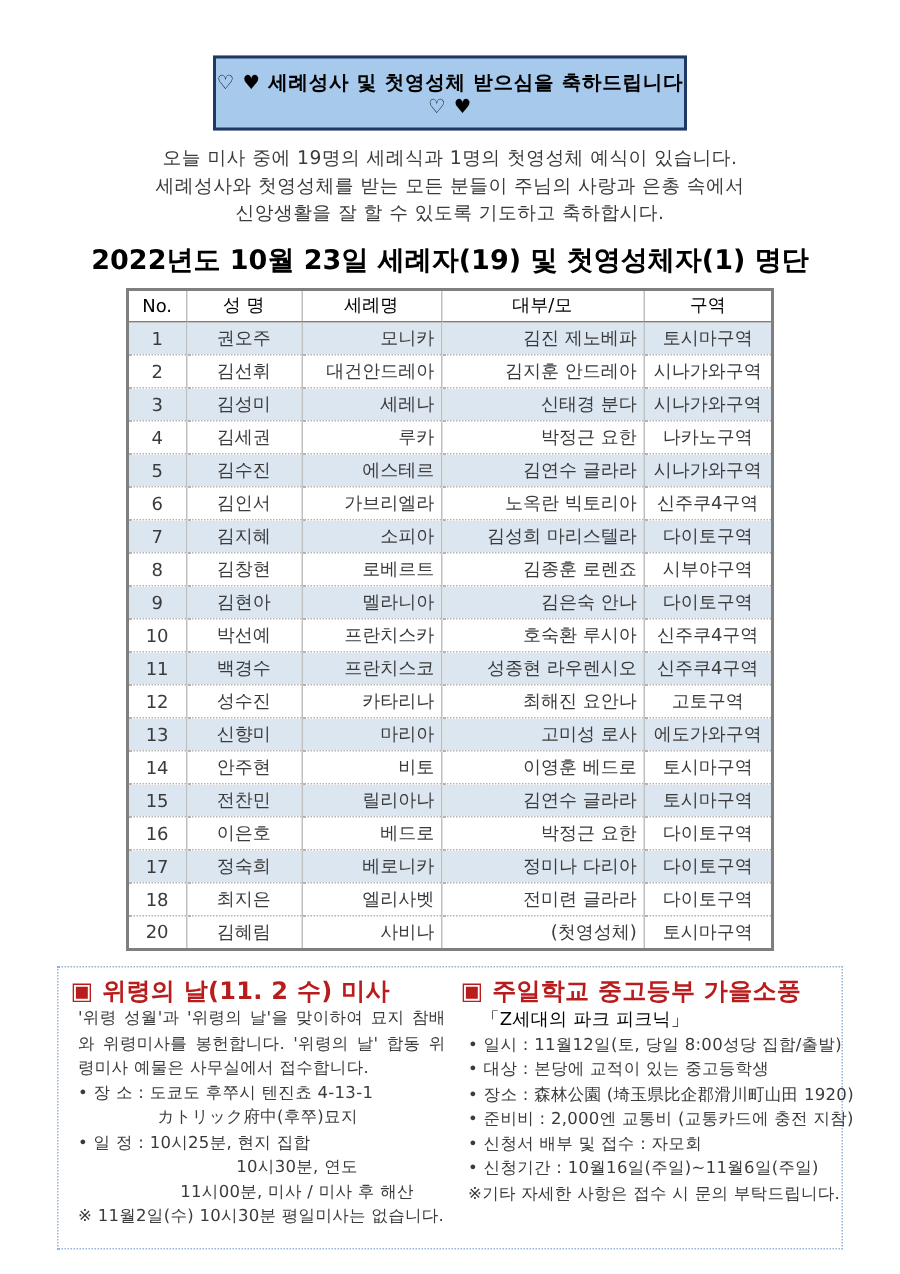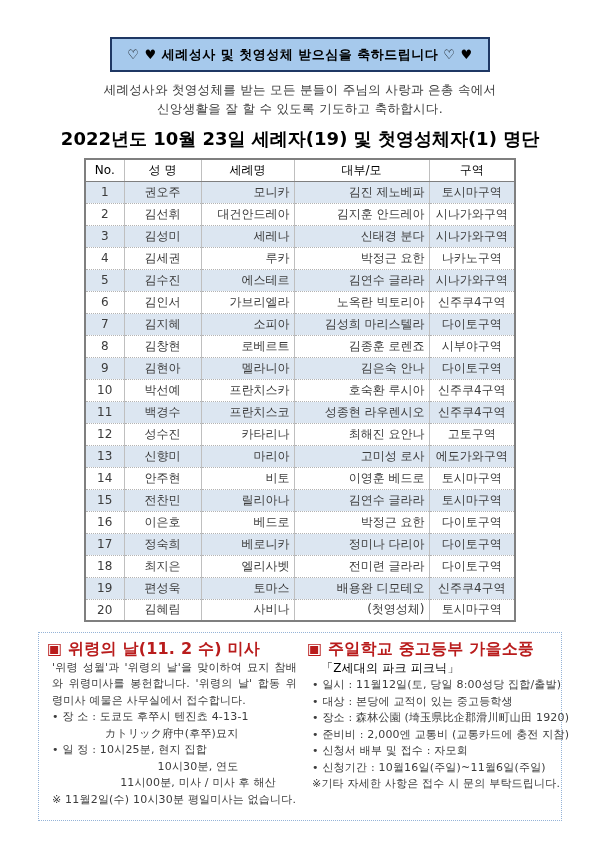--- a/index.html
+++ b/index.html
@@ -3,21 +3,21 @@
 <meta charset="utf-8">
 <style>
   * { box-sizing: border-box; }
   html, body { margin: 0; padding: 0; }
   body {
     width: 600px; height: 849px; background: #ffffff;
     font-family: "DejaVu Sans", "Liberation Sans", sans-serif;
     color: #262626; overflow: hidden;
   }
   .banner {
-    width: 380px; margin: 37px auto 0; background: #a6c9ec;
+    width: 316px; margin: 37px auto 0; background: #a6c9ec;
     border: 2px solid #1f3864; text-align: center; font-weight: bold;
     font-size: 13px; color: #000; padding: 7px 0 6px; letter-spacing: 0.5px;
   }
   .intro {
     text-align: center; font-size: 12.5px; line-height: 18.5px;
     margin-top: 9px; color: #3b3b3b; letter-spacing: 0.3px;
   }
   .table-title {
     text-align: center; font-weight: bold; font-size: 18px;
     margin-top: 9px; color: #000;
@@ -55,20 +55,21 @@
   .line.indent { padding-left: 58px; white-space: nowrap; }
   .line.indent2{ padding-left: 52px; white-space: nowrap; text-align: center; }
   .line.note   { padding-left: 5px; white-space: nowrap; }
 </style>
 </head>
 <body>
 
 <div class="banner">♡ ♥  세례성사 및 첫영성체 받으심을 축하드립니다  ♡ ♥</div>
 
 <div class="intro">
+  <div>오늘 미사 중에 19명의 세례식과 1명의 첫영성체 예식이 있습니다.</div>
   <div>세례성사와 첫영성체를 받는 모든 분들이 주님의 사랑과 은총 속에서</div>
   <div>신앙생활을 잘 할 수 있도록 기도하고 축하합시다.</div>
 </div>
 
 <div class="table-title">2022년도 10월 23일 세례자(19) 및 첫영성체자(1) 명단</div>
 
 <table class="roster">
   <colgroup>
     <col style="width:39px">
       <col style="width:77px">
@@ -204,27 +205,20 @@
         <td class="c-bapt">베로니카</td>
         <td class="c-god">정미나 다리아</td>
         <td class="c-district">다이토구역</td>
       </tr>
       <tr>
         <td class="c-no">18</td>
         <td class="c-name">최지은</td>
         <td class="c-bapt">엘리사벳</td>
         <td class="c-god">전미련 글라라</td>
         <td class="c-district">다이토구역</td>
-      </tr>
-      <tr class="alt">
-        <td class="c-no">19</td>
-        <td class="c-name">편성욱</td>
-        <td class="c-bapt">토마스</td>
-        <td class="c-god">배용완 디모테오</td>
-        <td class="c-district">신주쿠4구역</td>
       </tr>
       <tr>
         <td class="c-no">20</td>
         <td class="c-name">김혜림</td>
         <td class="c-bapt">사비나</td>
         <td class="c-god">(첫영성체)</td>
         <td class="c-district">토시마구역</td>
       </tr>
     </tbody>
 </table>

